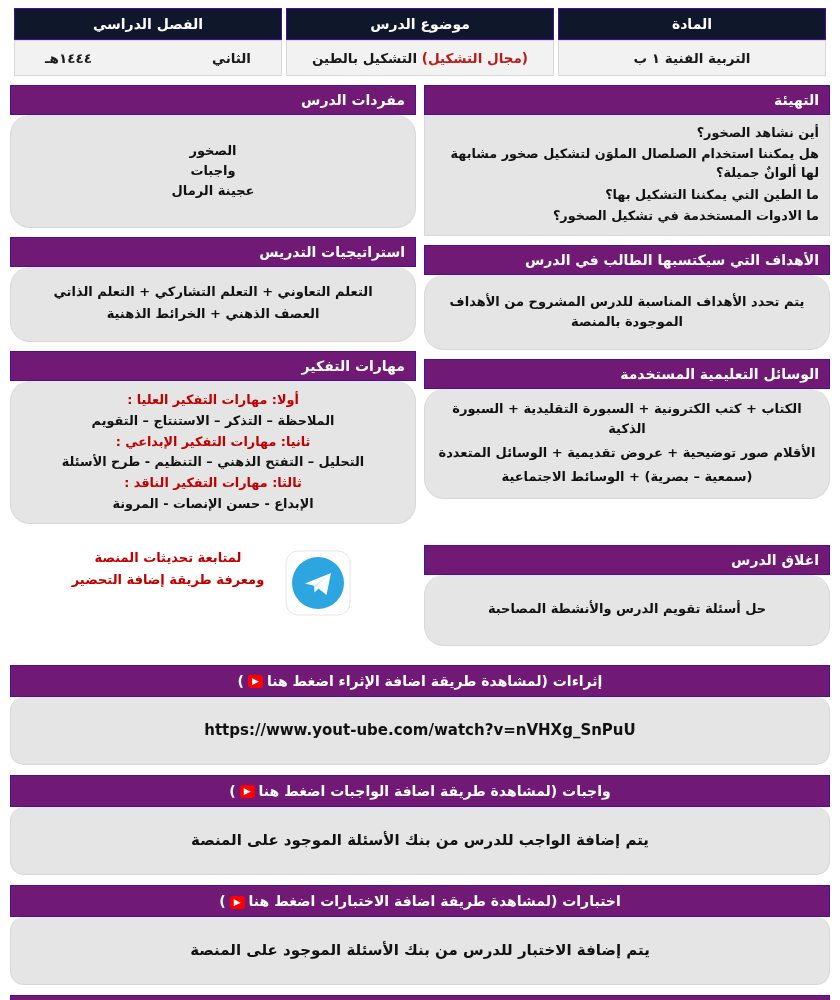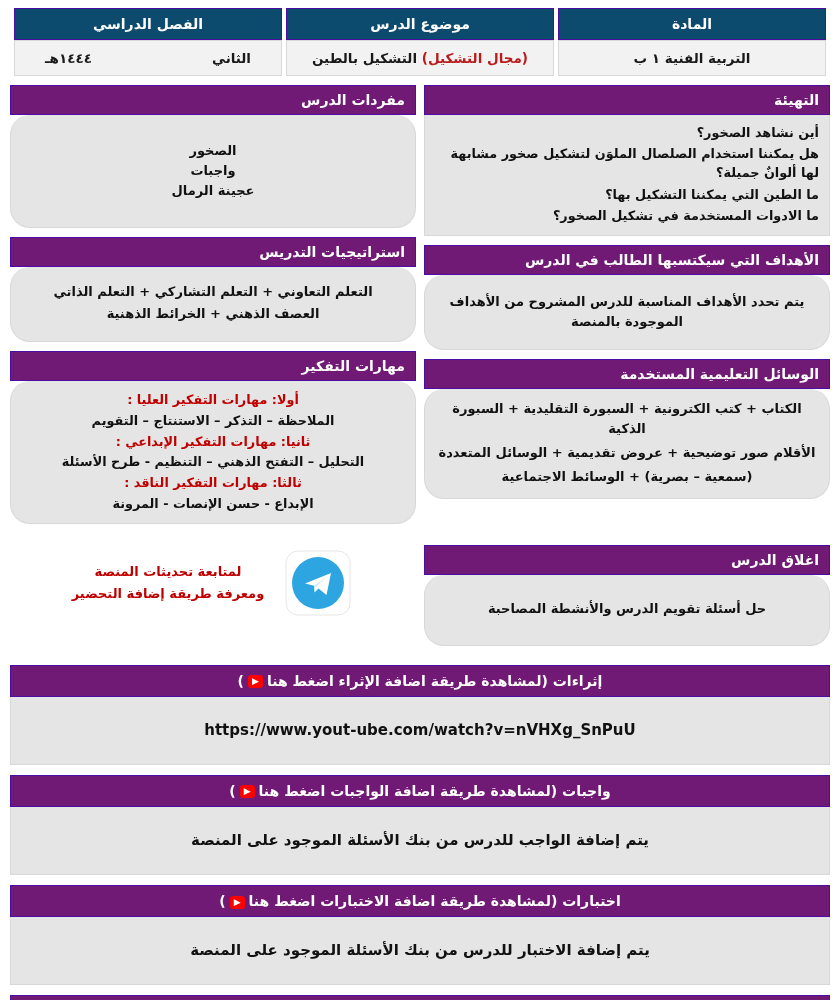--- a/index.html
+++ b/index.html
@@ -8,21 +8,21 @@
     background:#ffffff;
     font-family:"DejaVu Sans","Liberation Sans",sans-serif;
     color:#111;
     direction:rtl;
   }
   .page{width:840px;box-sizing:border-box;padding:8px 10px 0 10px;}
 
   
   .top-table{width:100%;border-collapse:separate;border-spacing:4px 0;table-layout:fixed;}
   .top-th{
-    background:#0c4a6e;color:#fff;text-align:center;font-weight:bold;font-size:14px;
+    background:#0f172a;color:#fff;text-align:center;font-weight:bold;font-size:14px;
     padding:7px 4px;border:1px solid #4a0fa0;
   }
   .top-td{
     background:#f2f2f2;text-align:center;font-size:13.5px;font-weight:bold;
     padding:9px 4px;border:1px solid #d8d8d8;color:#1a1a1a;
   }
   .td-split{display:flex;justify-content:space-between;padding:0 26px;}
   .green{color:#b91c1c;}
 
   
@@ -51,39 +51,39 @@
   .thinking .lbl{color:#c00000;font-weight:bold;}
   .thinking p{margin:1px 0;font-size:12.8px;}
 
   .means{min-height:92px;display:flex;flex-direction:column;justify-content:center;align-items:center;}
   .means p{margin:2px 0;font-size:13px;}
 
   .closing-body{min-height:54px;display:flex;align-items:center;justify-content:center;}
 
   
   .promo{
-    display:flex;align-items:center;justify-content:center;gap:18px;
+    display:flex;align-items:flex-start;justify-content:center;gap:18px;
     padding:14px 4px 10px 4px;
   }
   .promo-text{color:#c00000;font-weight:bold;font-size:13px;line-height:1.7;text-align:center;}
   .tg{
     width:72px;height:72px;border-radius:12px;background:#fff;
     display:flex;align-items:center;justify-content:center;
   }
   .tg svg{display:block;}
 
   
   .wide{margin-top:10px;}
   .wide .bar{text-align:center;font-size:14px;padding:7px 10px;}
   .yt{
     display:inline-block;background:#ff0000;color:#fff;border-radius:3px;
     font-size:9px;line-height:1;padding:2px 4px;margin:0 4px;vertical-align:middle;
   }
   .wide .body{
-    text-align:center;font-size:15px;font-weight:bold;padding:22px 10px;color:#111;
+    text-align:center;font-size:15px;font-weight:bold;padding:22px 10px;color:#111;border-radius:14px;
   }
 </style>
 </head>
 <body>
 
 <div class="page">
 
   <table class="top-table">
     <tbody>
         <tr>

